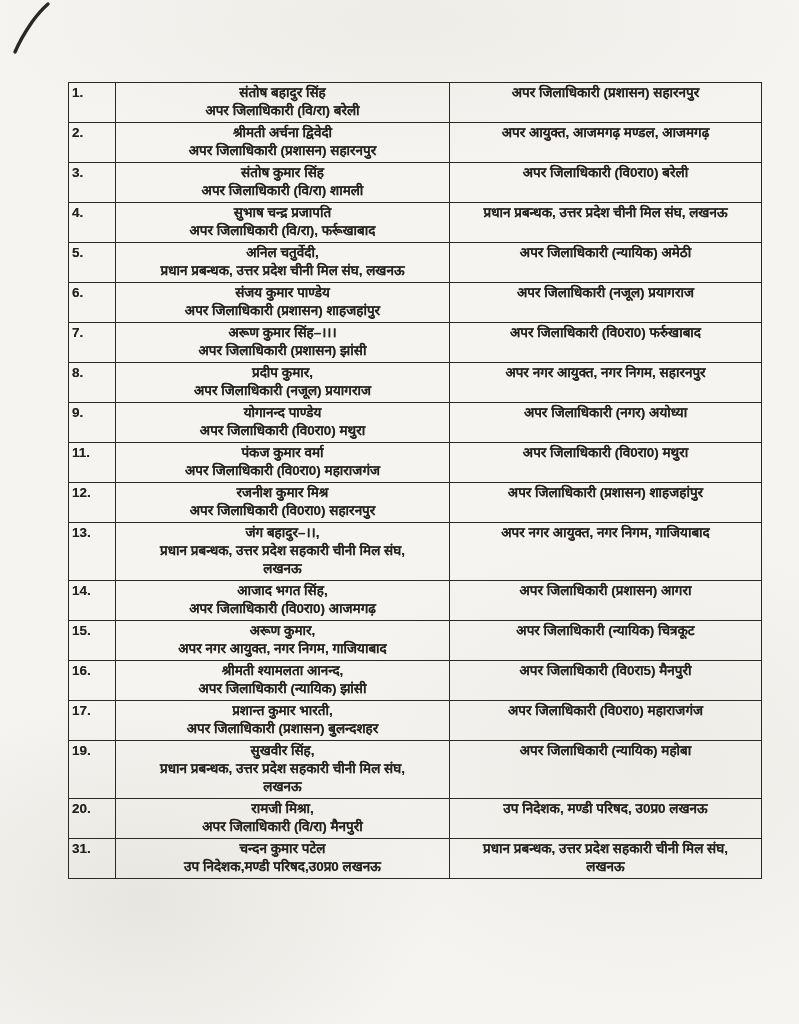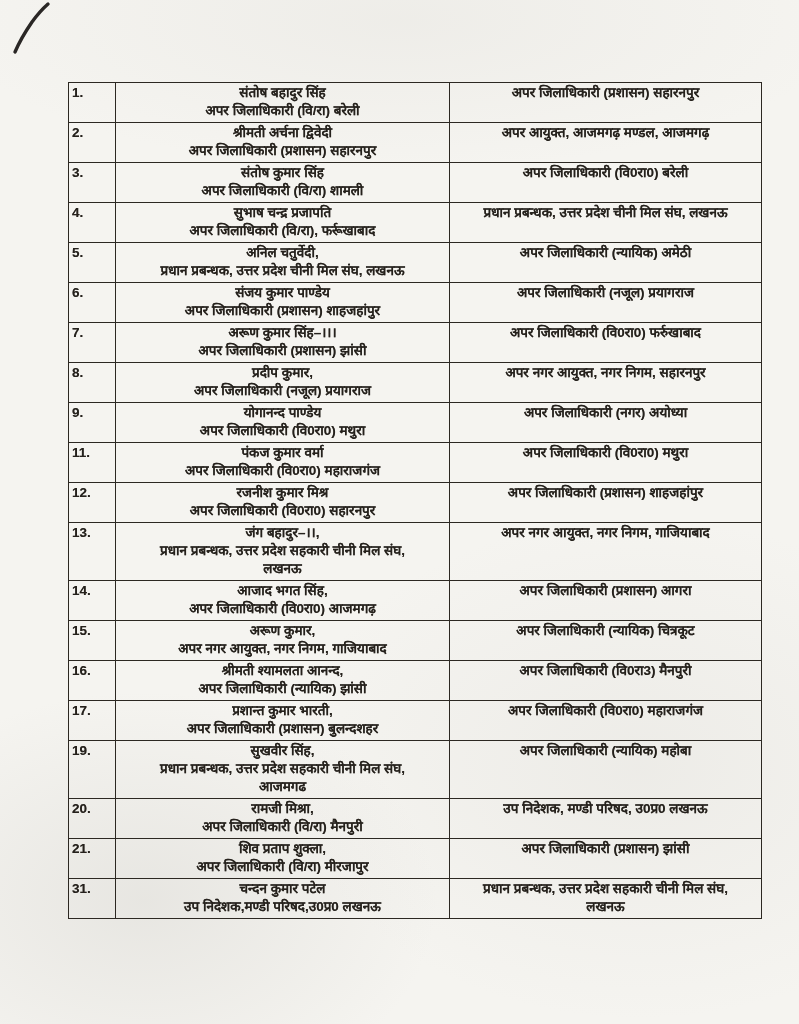--- a/index.html
+++ b/index.html
@@ -170,52 +170,46 @@
     <td class="serial-cell">15.</td>
     <td class="officer-cell">अरूण कुमार,
 अपर नगर आयुक्त, नगर निगम, गाजियाबाद</td>
     <td class="posting-cell">अपर जिलाधिकारी (न्यायिक) चित्रकूट</td>
   </tr>
 
   <tr>
     <td class="serial-cell">16.</td>
     <td class="officer-cell">श्रीमती श्यामलता आनन्द,
 अपर जिलाधिकारी (न्यायिक) झांसी</td>
-    <td class="posting-cell">अपर जिलाधिकारी (वि0रा3) मैनपुरी</td>
+    <td class="posting-cell">अपर जिलाधिकारी (वि0रा5) मैनपुरी</td>
   </tr>
 
   <tr>
     <td class="serial-cell">17.</td>
     <td class="officer-cell">प्रशान्त कुमार भारती,
 अपर जिलाधिकारी (प्रशासन) बुलन्दशहर</td>
     <td class="posting-cell">अपर जिलाधिकारी (वि0रा0) महाराजगंज</td>
   </tr>
 
 
   <tr>
     <td class="serial-cell">19.</td>
     <td class="officer-cell">सुखवीर सिंह,
 प्रधान प्रबन्धक, उत्तर प्रदेश सहकारी चीनी मिल संघ,
-आजमगढ</td>
+लखनऊ</td>
     <td class="posting-cell">अपर जिलाधिकारी (न्यायिक)  महोबा</td>
   </tr>
 
   <tr>
     <td class="serial-cell">20.</td>
     <td class="officer-cell">रामजी मिश्रा,
 अपर जिलाधिकारी (वि/रा) मैनपुरी</td>
     <td class="posting-cell">उप निदेशक, मण्डी परिषद, उ0प्र0 लखनऊ</td>
   </tr>
 
-  <tr>
-    <td class="serial-cell">21.</td>
-    <td class="officer-cell">शिव प्रताप शुक्ला,
-अपर जिलाधिकारी (वि/रा) मीरजापुर</td>
-    <td class="posting-cell">अपर जिलाधिकारी (प्रशासन) झांसी</td>
-  </tr>
 
   <tr>
     <td class="serial-cell">31.</td>
     <td class="officer-cell">चन्दन कुमार पटेल
 उप निदेशक,मण्डी परिषद,उ0प्र0 लखनऊ</td>
     <td class="posting-cell">प्रधान प्रबन्धक, उत्तर प्रदेश सहकारी चीनी मिल संघ,
 लखनऊ</td>
   </tr>
 </tbody>
 </table>

